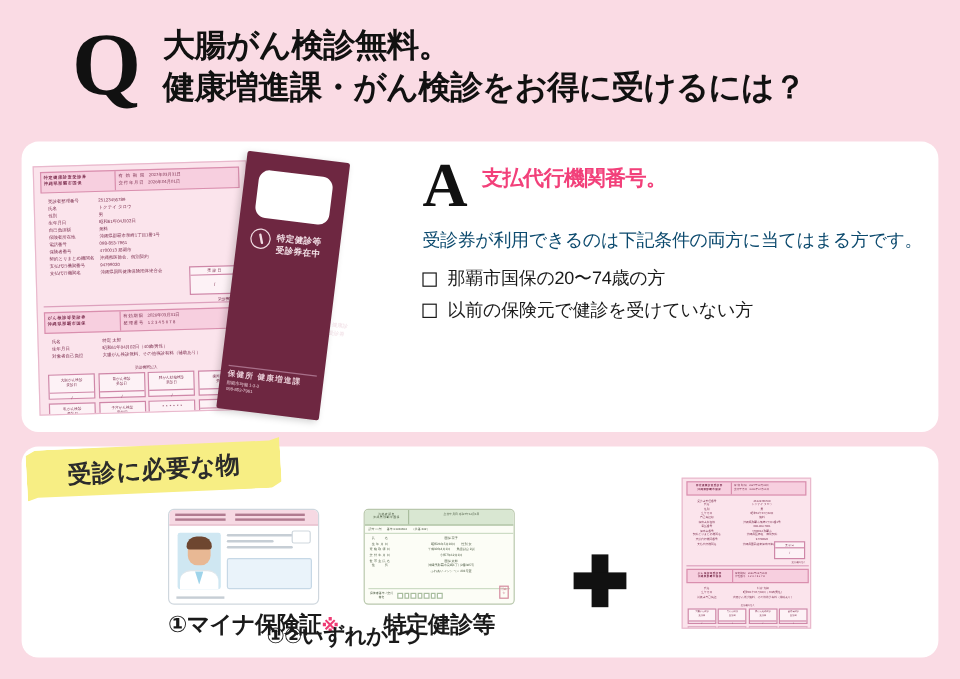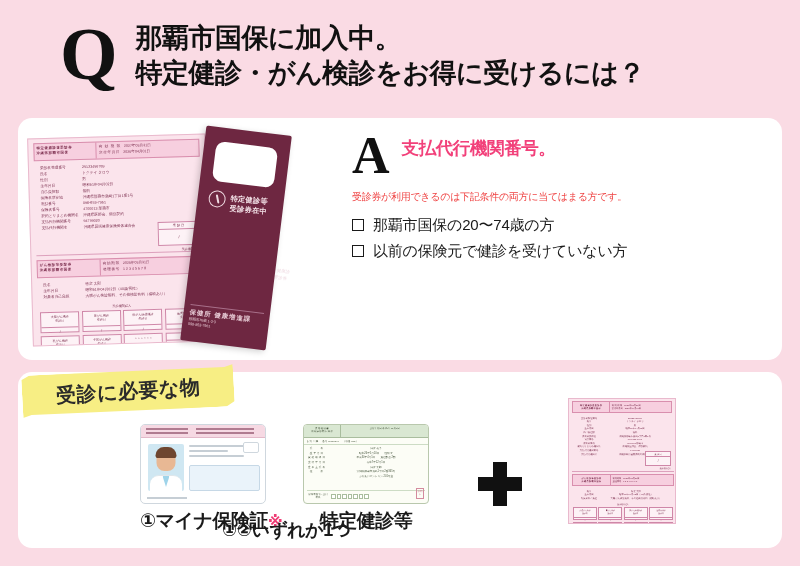--- a/index.html
+++ b/index.html
@@ -254,22 +254,22 @@
   .a-head-line {
     color: #f2407a;
     font-size: 17.5px;
     font-weight: bold;
     line-height: 1.32;
     letter-spacing: -0.4px;
     white-space: nowrap;
   }
   .a-body {
     margin-top: 11px;
-    font-size: 10px;
-    color: #ef4444;
+    font-size: 15px;
+    color: #0c4a6e;
     line-height: 1.42;
     letter-spacing: -0.3px;
   }
   .a-checks { margin-top: 12px; display: flex; flex-direction: column; gap: 7px; }
   .a-check { display: flex; align-items: center; }
   .cbox {
     width: 12px; height: 12px;
     border: 1.6px solid #1a1a1a;
     margin-right: 9px;
     flex-shrink: 0;
@@ -586,22 +586,22 @@
     letter-spacing: -0.5px;
     white-space: nowrap;
   }
 </style>
 </head>
 <body>
 
 <div class="q-header">
   <div class="q-letter">Q</div>
   <div class="q-lines">
-    <div class="q-line">那覇市国保に加入中。</div>
-    <div class="q-line">特定健診・がん検診をお得に受けるには？</div>
+    <div class="q-line">大腸がん検診無料。</div>
+    <div class="q-line">健康増進課・がん検診をお得に受けるには？</div>
   </div>
 </div>
 
 <div class="main-panel">
 
   <div class="side-sheet"></div>
   <div class="side-sheet-txt">特定 健康診査 受診券</div>
 
   <div class="voucher-doc">
     <div class="vd-top-head">

